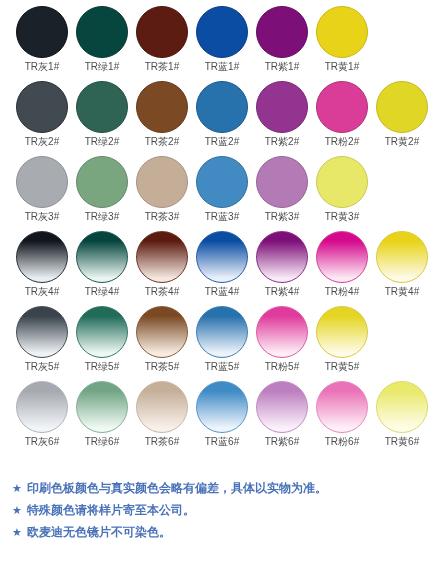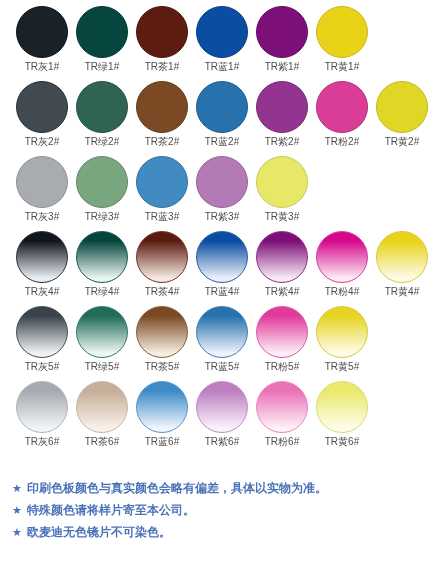--- a/index.html
+++ b/index.html
@@ -140,20 +140,24 @@
       <div class="swatch-row">
         <div class="swatch-cell">
           <div class="swatch-disc" style="background: rgb(168, 171, 176); border: 1px solid rgb(142, 145, 150);"></div>
           <div class="swatch-label">TR灰3#</div>
         </div>
         <div class="swatch-cell">
           <div class="swatch-disc" style="background: rgb(121, 165, 127); border: 1px solid rgb(101, 137, 106);"></div>
           <div class="swatch-label">TR绿3#</div>
         </div>
         <div class="swatch-cell">
+          <div class="swatch-disc" style="background: rgb(196, 174, 152); border: 1px solid rgb(168, 148, 127);"></div>
+          <div class="swatch-label">TR茶3#</div>
+        </div>
+        <div class="swatch-cell">
           <div class="swatch-disc" style="background: rgb(66, 138, 194); border: 1px solid rgb(53, 111, 156);"></div>
           <div class="swatch-label">TR蓝3#</div>
         </div>
         <div class="swatch-cell">
           <div class="swatch-disc" style="background: rgb(179, 122, 181); border: 1px solid rgb(151, 102, 149);"></div>
           <div class="swatch-label">TR紫3#</div>
         </div>
         <div class="swatch-cell">
           <div class="swatch-disc" style="background: rgb(232, 232, 104); border: 1px solid rgb(201, 201, 90);"></div>
           <div class="swatch-label">TR黄3#</div>
@@ -212,20 +216,24 @@
         </div>
         <div class="swatch-cell">
           <div class="swatch-disc" style="background: linear-gradient(rgb(229, 213, 34) 0%, rgb(229, 213, 34) 18%, rgb(254, 252, 233) 92%, rgb(254, 252, 233) 100%); border: 1px solid rgb(214, 201, 67);"></div>
           <div class="swatch-label">TR黄5#</div>
         </div>
       </div>
       <div class="swatch-row">
         <div class="swatch-cell">
           <div class="swatch-disc" style="background: linear-gradient(rgb(166, 170, 176) 0%, rgb(166, 170, 176) 18%, rgb(241, 245, 248) 92%, rgb(241, 245, 248) 100%); border: 1px solid rgb(176, 180, 185);"></div>
           <div class="swatch-label">TR灰6#</div>
+        </div>
+        <div class="swatch-cell">
+          <div class="swatch-disc" style="background: linear-gradient(rgb(114, 165, 133) 0%, rgb(114, 165, 133) 18%, rgb(240, 250, 244) 92%, rgb(240, 250, 244) 100%); border: 1px solid rgb(134, 176, 148);"></div>
+          <div class="swatch-label">TR绿6#</div>
         </div>
         <div class="swatch-cell">
           <div class="swatch-disc" style="background: linear-gradient(rgb(197, 175, 153) 0%, rgb(197, 175, 153) 18%, rgb(248, 241, 234) 92%, rgb(248, 241, 234) 100%); border: 1px solid rgb(201, 182, 164);"></div>
           <div class="swatch-label">TR茶6#</div>
         </div>
         <div class="swatch-cell">
           <div class="swatch-disc" style="background: linear-gradient(rgb(63, 139, 198) 0%, rgb(63, 139, 198) 18%, rgb(239, 245, 252) 92%, rgb(239, 245, 252) 100%); border: 1px solid rgb(87, 150, 201);"></div>
           <div class="swatch-label">TR蓝6#</div>
         </div>
         <div class="swatch-cell">

